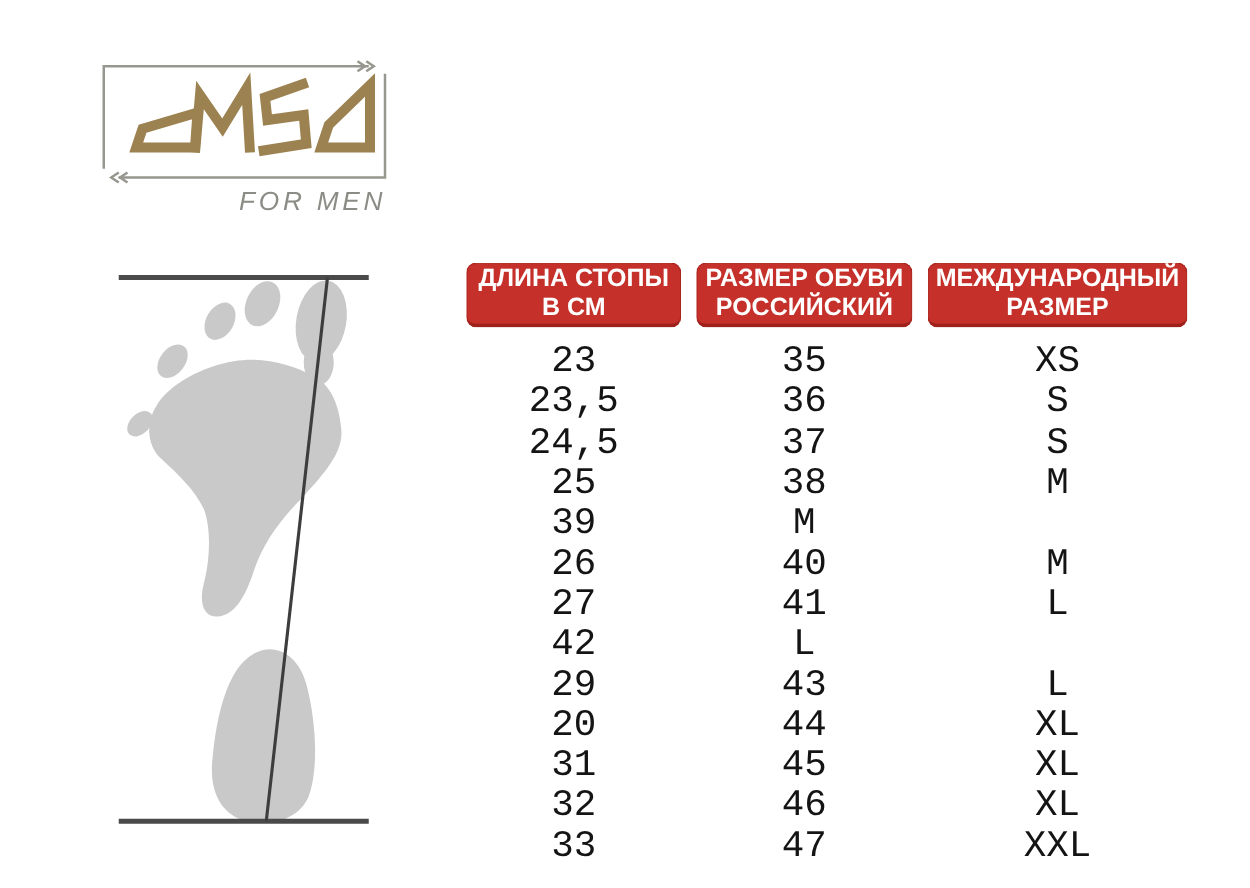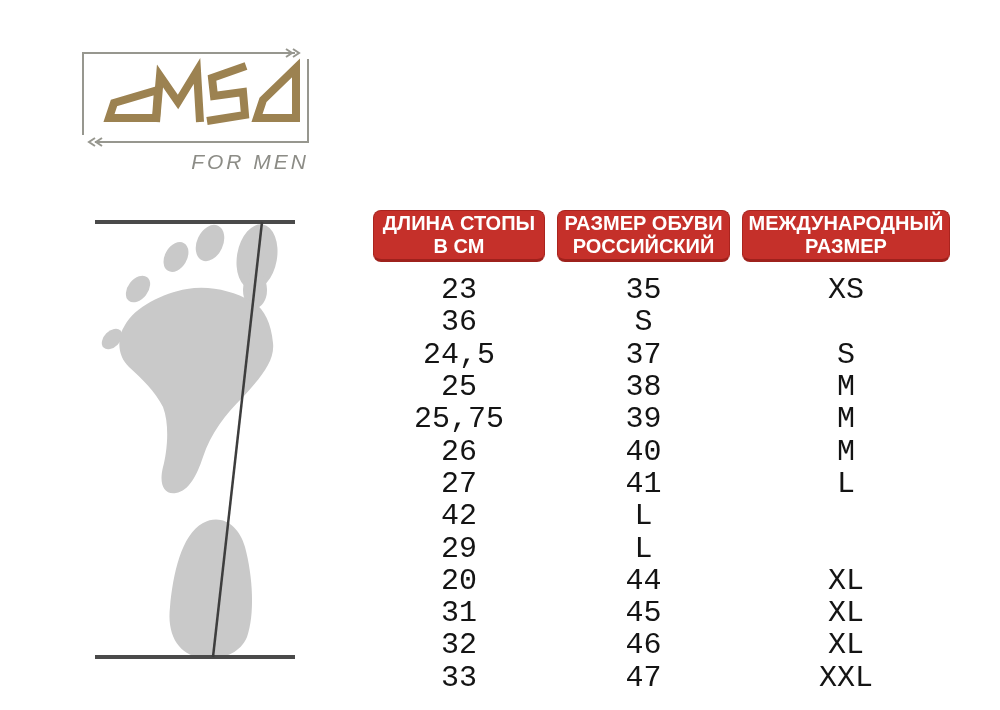--- a/index.html
+++ b/index.html
@@ -130,54 +130,55 @@
         <span>РАЗМЕР</span>
       </div>
     </div>
     <div class="t-rows" id="rows-container">
         <div class="t-row">
           <div class="t-cell">23</div>
           <div class="t-cell">35</div>
           <div class="t-cell">XS</div>
         </div>
         <div class="t-row">
+          <div class="t-cell">23,5</div>
           <div class="t-cell">36</div>
           <div class="t-cell">S</div>
         </div>
         <div class="t-row">
           <div class="t-cell">24,5</div>
           <div class="t-cell">37</div>
           <div class="t-cell">S</div>
         </div>
         <div class="t-row">
           <div class="t-cell">25</div>
           <div class="t-cell">38</div>
           <div class="t-cell">M</div>
         </div>
         <div class="t-row">
-          <div class="t-cell">25,75</div>
           <div class="t-cell">39</div>
           <div class="t-cell">M</div>
         </div>
         <div class="t-row">
           <div class="t-cell">26</div>
           <div class="t-cell">40</div>
           <div class="t-cell">M</div>
         </div>
         <div class="t-row">
           <div class="t-cell">27</div>
           <div class="t-cell">41</div>
           <div class="t-cell">L</div>
         </div>
         <div class="t-row">
           <div class="t-cell">42</div>
           <div class="t-cell">L</div>
         </div>
         <div class="t-row">
           <div class="t-cell">29</div>
+          <div class="t-cell">43</div>
           <div class="t-cell">L</div>
         </div>
         <div class="t-row">
           <div class="t-cell">20</div>
           <div class="t-cell">44</div>
           <div class="t-cell">XL</div>
         </div>
         <div class="t-row">
           <div class="t-cell">31</div>
           <div class="t-cell">45</div>

